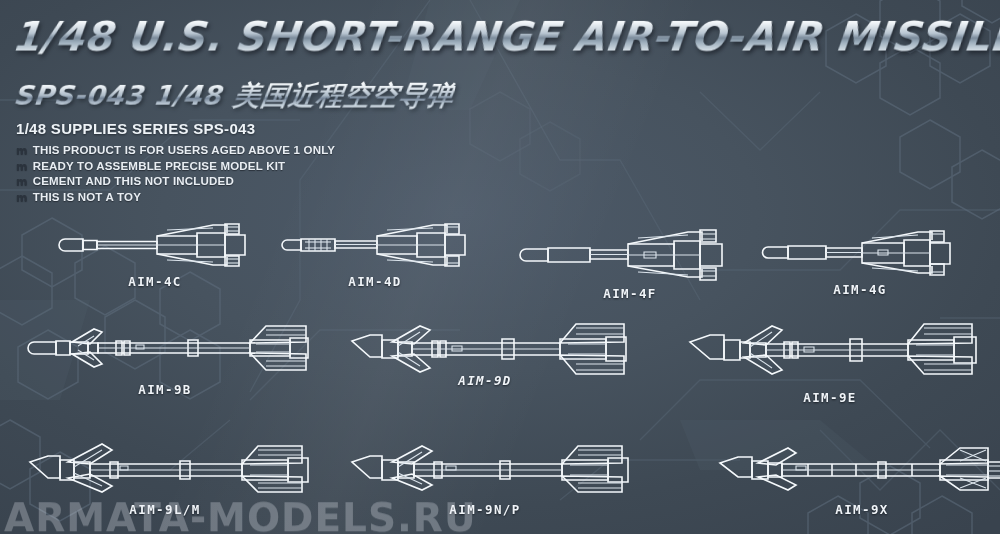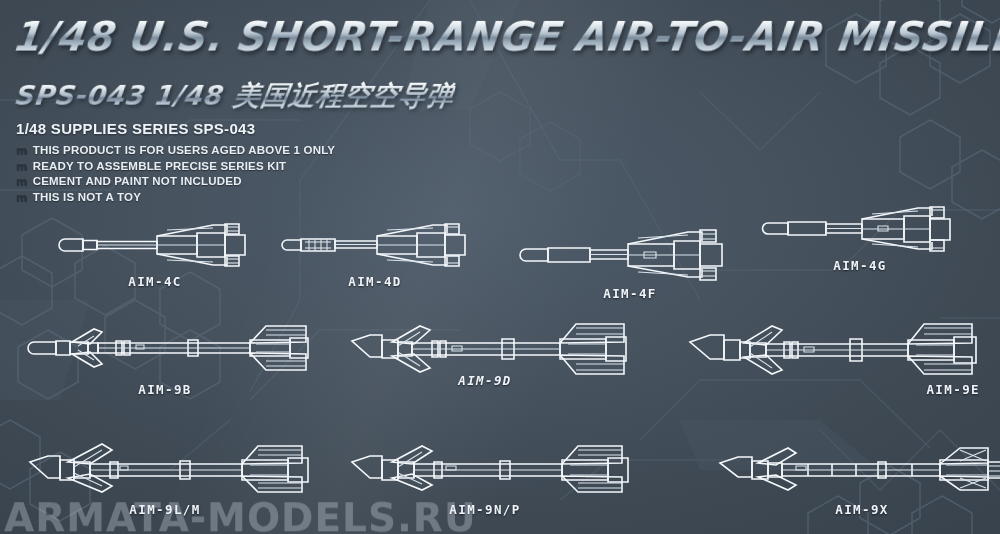--- a/index.html
+++ b/index.html
@@ -158,25 +158,25 @@
     <div class="title-sub">SPS-043 1/48 美国近程空空导弹</div>
     <div class="series-line">1/48 SUPPLIES SERIES SPS-043</div>
 
     <div class="bullets">
       <div class="bullet">
         <span class="mk">m</span>
         <span>THIS PRODUCT IS FOR USERS AGED ABOVE 1 ONLY</span>
       </div>
       <div class="bullet">
         <span class="mk">m</span>
-        <span>READY TO ASSEMBLE PRECISE SERIES KIT</span>
+        <span>READY TO ASSEMBLE PRECISE MODEL KIT</span>
       </div>
       <div class="bullet">
         <span class="mk">m</span>
-        <span>CEMENT AND PAINT NOT INCLUDED</span>
+        <span>CEMENT AND THIS NOT INCLUDED</span>
       </div>
       <div class="bullet">
         <span class="mk">m</span>
         <span>THIS IS NOT A TOY</span>
       </div>
     </div>
   </div>
 
   <div class="grid">
 
@@ -262,21 +262,21 @@
           <path d="M180 6 h16"></path>
             <path d="M180 11 h16"></path>
           <path d="M180 43 h16"></path>
             <path d="M180 48 h16"></path>
           <path d="M124 24 h12 v6 h-12 z"></path>
         </g>
       </svg>
       <div class="label" style="top:58px;">AIM-4F</div>
     </div>
 
-    <div class="cell" style="left:760px;top:4px;width:200px;">
+    <div class="cell" style="left:760px;top:28px;width:200px;">
       <svg width="200" height="48" viewBox="0 0 200 48">
         <g class="ml">
           <path d="M8 19 h20 v11 H8 a5.5 5.5 0 0 1 0 -11 z"></path>
           <path d="M28 18 h38 v13 H28 z"></path>
           <path d="M66 20 h36 v9 H66 z"></path>
           <path d="M102 15 h42 v20 h-42 z"></path>
           <path d="M144 12 h26 v26 h-26 z"></path>
           <path d="M102 15 L158 4 L172 4 L172 12"></path>
           <path d="M102 35 L158 45 L172 45 L172 38"></path>
           <path d="M170 3 h14 v11 h-14 z"></path>
@@ -396,21 +396,21 @@
             <path d="M244 16 h48"></path>
           <path d="M244 52 h48"></path>
             <path d="M244 46 h48"></path>
           <path d="M236 27 h38"></path>
             <path d="M236 37 h38"></path>
           <path d="M124 29 h10 v5 h-10 z"></path>
           <path d="M70 29 L92 14"></path>
             <path d="M70 35 L92 50"></path>
         </g>
       </svg>
-      <div class="label" style="top:64px;text-align:right;">AIM-9E</div>
+      <div class="label" style="top:72px;">AIM-9E</div>
     </div>
 
     <div class="cell" style="left:20px;top:240px;width:290px;">
       <svg width="290" height="56" viewBox="0 0 290 56">
         <g class="ml">
           <path d="M10 22 L28 16 h12 v22 H28 z"></path>
           <path d="M40 20 h14 v20 H40 z"></path>
 
           <path d="M48 22 L82 4 L92 10 L70 24 z"></path>
           <path d="M48 38 L82 52 L92 46 L70 34 z"></path>

